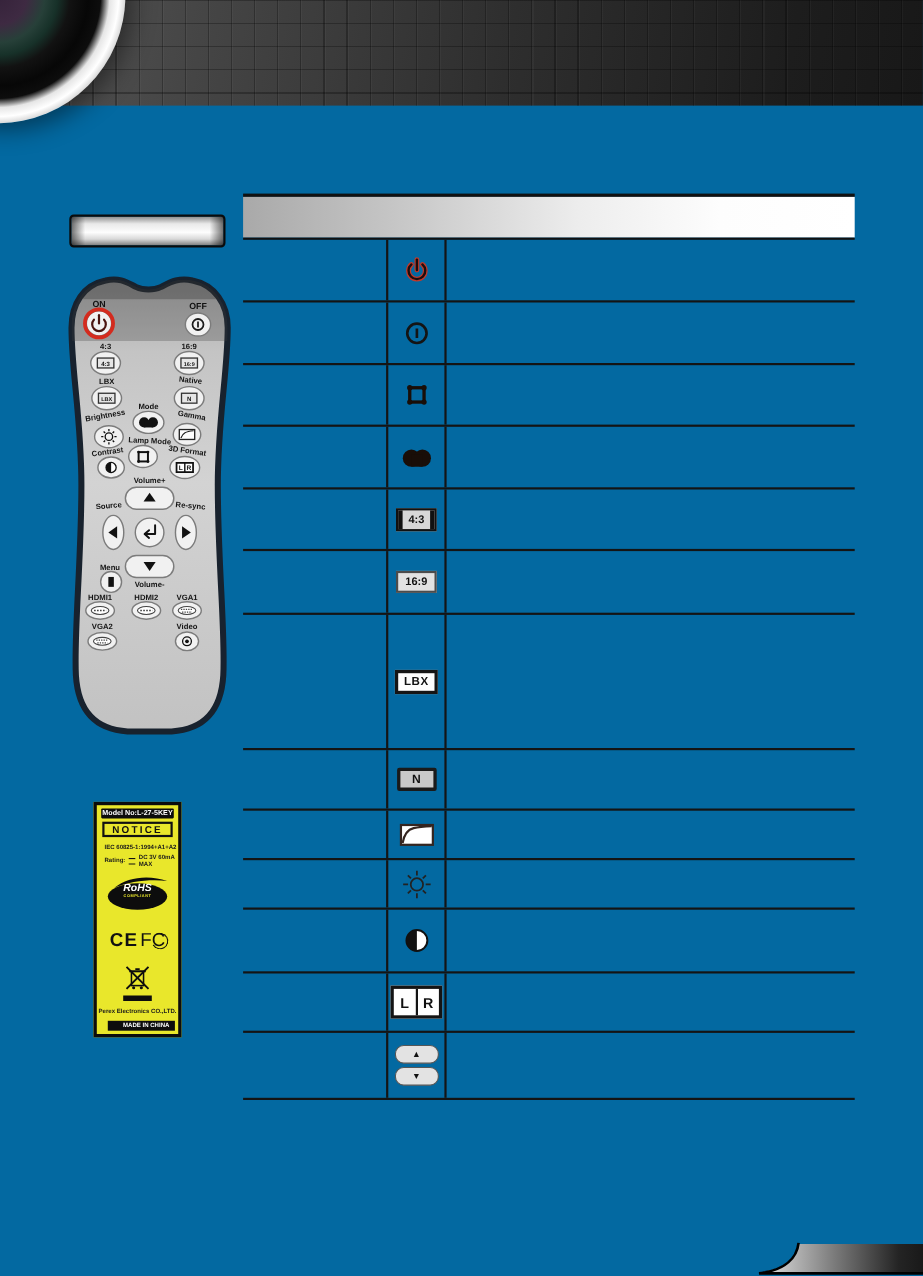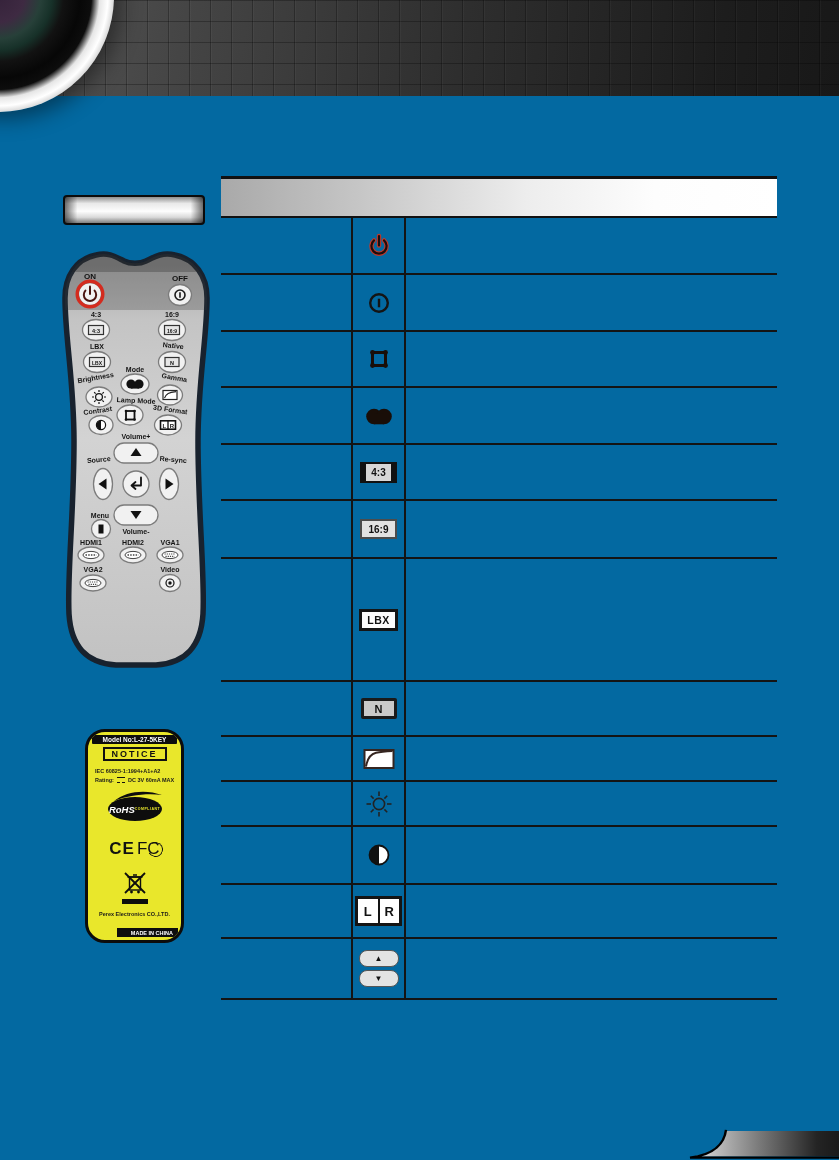--- a/index.html
+++ b/index.html
@@ -54,32 +54,32 @@
     display:flex;align-items:center;justify-content:center;font-size:8px;color:#111;margin:1.5px 0;}
 
   
   .remote{position:absolute;left:52px;top:246px;}
   svg text{font-family:"Liberation Sans",sans-serif;}
   .rlabel{font-size:7px;font-weight:bold;fill:#141414;}
   .rlabel2{font-size:8px;font-weight:bold;fill:#111;}
   .btn{fill:#f1f1f1;stroke:#7c7c7c;stroke-width:1.3;}
 
   
-  .notice{position:absolute;left:85px;top:729px;width:99px;height:214px;box-sizing:border-box;
-    background:#e9e72b;border:3px solid #0c0c0c;border-radius:20px;overflow:hidden;}
+  .notice{position:absolute;left:85px;top:729px;width:80px;height:214px;box-sizing:border-box;
+    background:#e9e72b;border:3px solid #0c0c0c;border-radius:0;overflow:hidden;}
   .n-model{background:#0d0d0d;color:#fff;font-size:6.5px;font-weight:bold;text-align:center;
     margin:3px 4px 0 4px;padding:1px 0;border-radius:1px;}
   .n-title{display:block;width:56px;margin:3px auto 0 auto;border:2px solid #111;color:#111;
     font-size:9px;font-weight:bold;letter-spacing:2px;text-align:center;padding:0 2px;}
   .n-line{font-size:5.5px;font-weight:bold;color:#1a1a1a;margin:7px 0 0 7px;}
   .n-rate{font-size:5.5px;font-weight:bold;color:#1a1a1a;margin:3px 0 0 7px;display:flex;align-items:center;gap:2px;}
   .dc-sym{display:inline-block;width:8px;height:4px;border-top:1.6px solid #111;
     border-bottom:1.6px dashed #111;margin:0 1px;}
   .rohs{position:relative;width:54px;height:24px;margin:14px auto 0 auto;background:#0d0d0d;
-    border-radius:50%;display:flex;flex-direction:row;align-items:center;justify-content:center;}
+    border-radius:50%;display:flex;flex-direction:column;align-items:center;}
   .rohs-txt{color:#fff;font-size:9.5px;font-weight:bold;font-style:italic;line-height:9px;}
   .rohs-sub{color:#e9e72b;font-size:3.5px;font-weight:bold;letter-spacing:.5px;}
   .leaf{position:absolute;left:4px;top:-8px;width:52px;height:14px;}
   .marks{display:flex;align-items:center;justify-content:center;gap:2px;margin-top:18px;}
   .ce{font-size:17px;font-weight:bold;color:#111;letter-spacing:1px;}
   .fcc{position:relative;font-size:17px;font-weight:normal;color:#111;}
   .fcc .ring{position:absolute;right:-3px;top:3px;width:13px;height:13px;border:1.8px solid #111;
     border-left-color:transparent;border-radius:50%;transform:rotate(15deg);}
   .weee{display:block;margin:12px auto 0 auto;}
   .n-bar{width:26px;height:5px;background:#0d0d0d;margin:2px auto 0 auto;}

